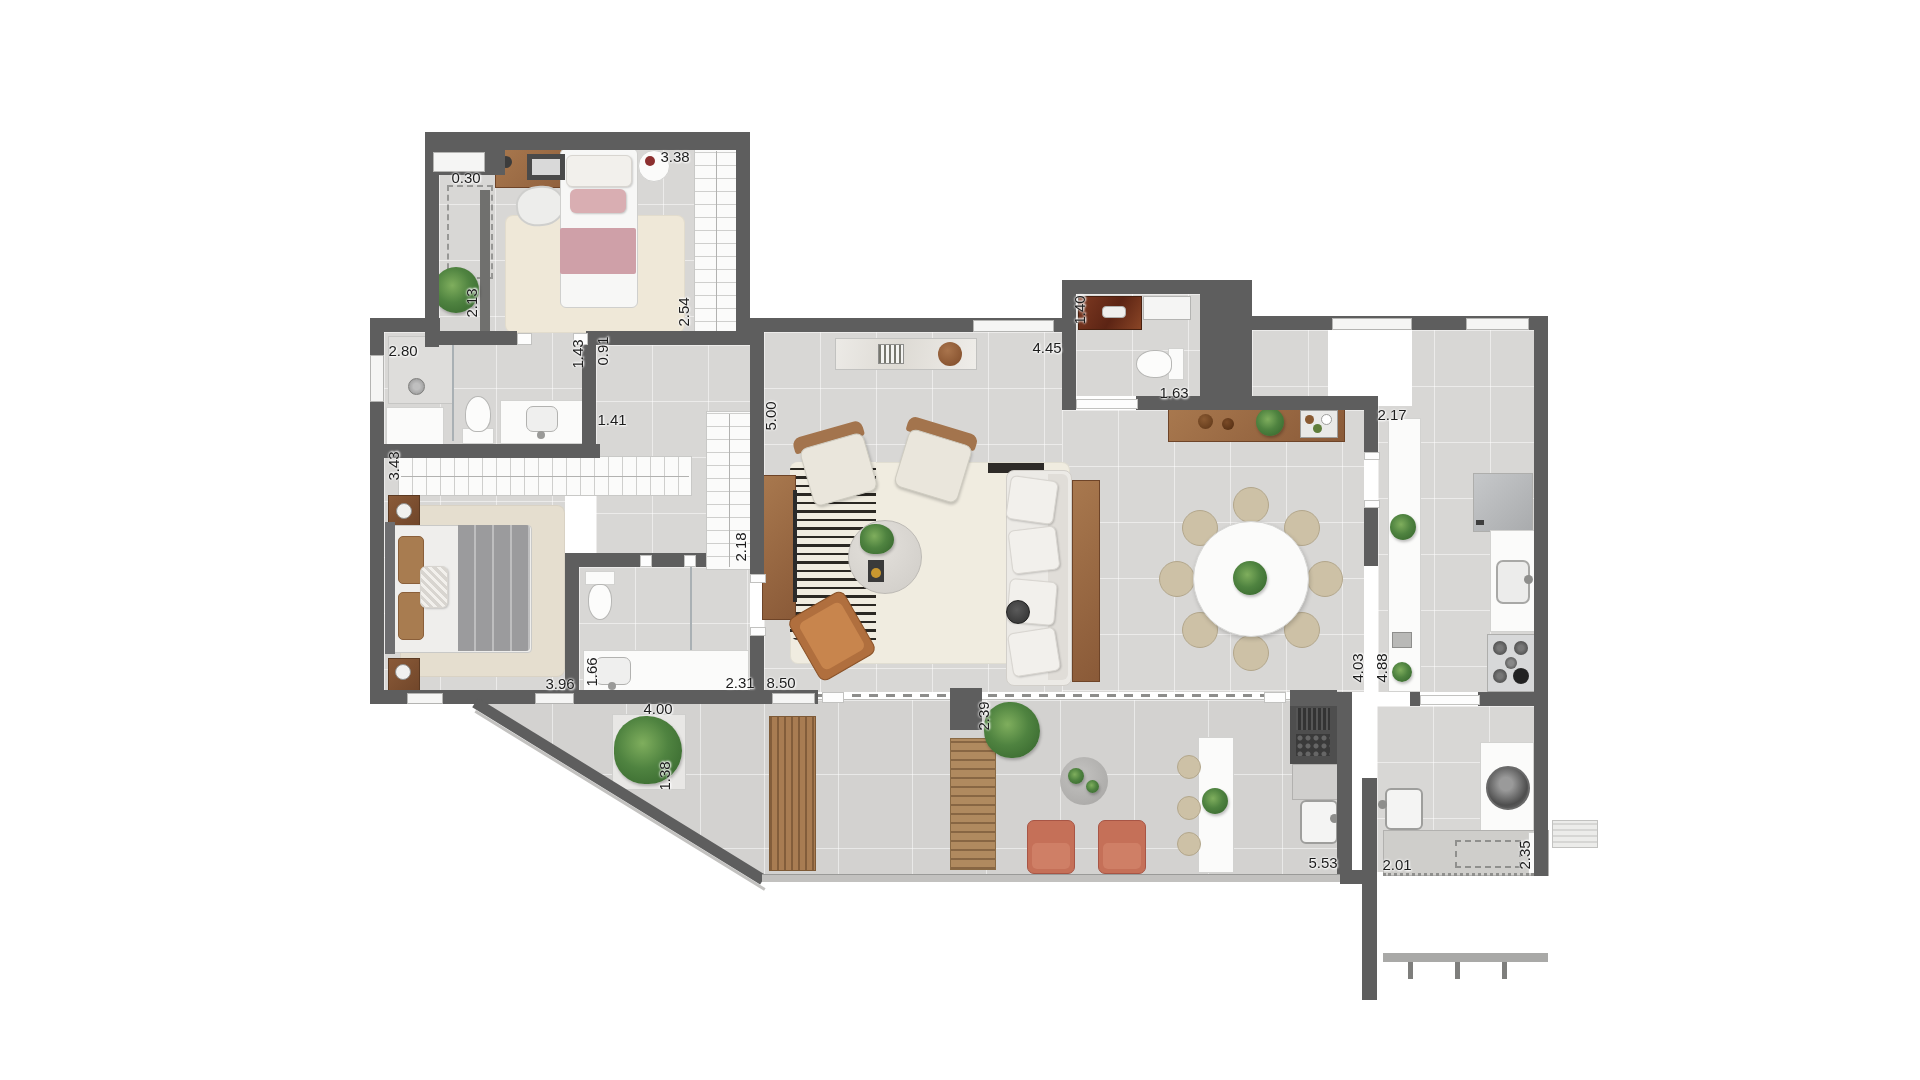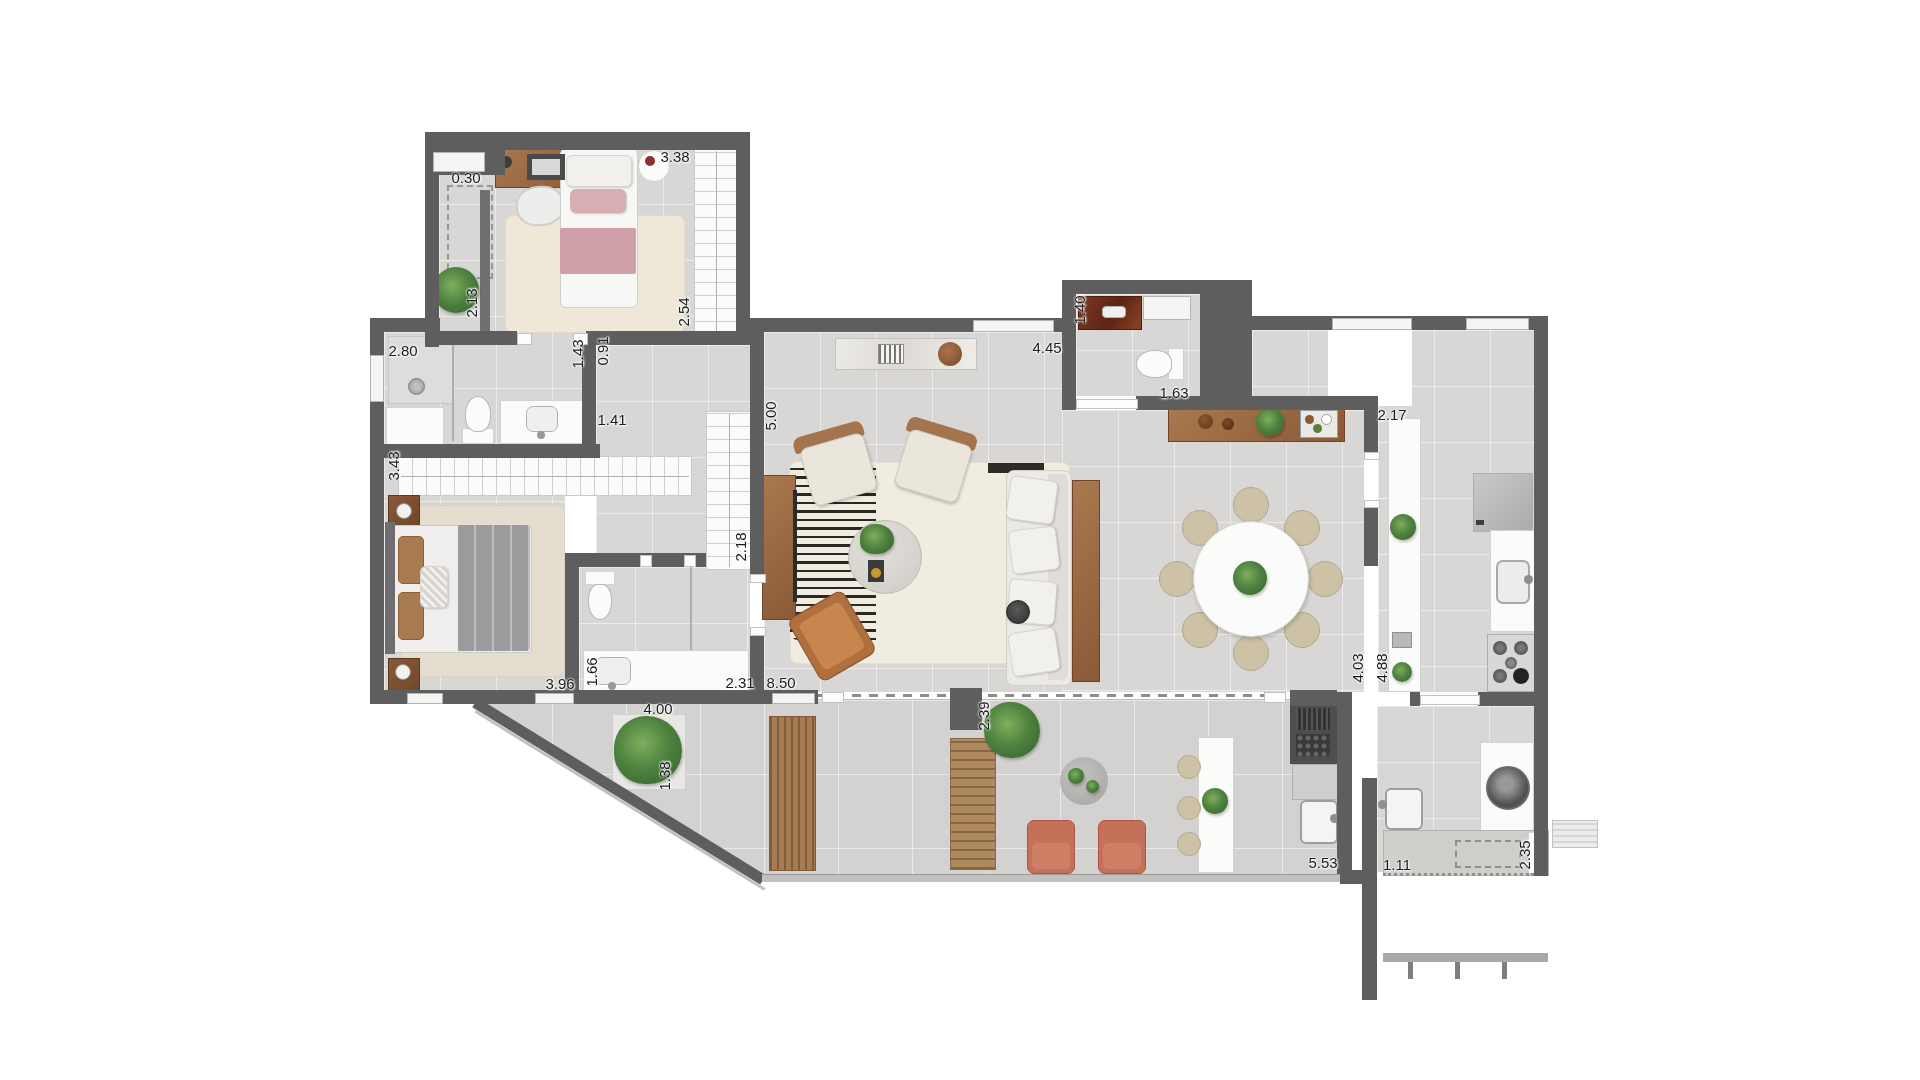--- a/index.html
+++ b/index.html
@@ -334,16 +334,16 @@
       <span class="dim" style="left: 1047px; top: 347px;">4.45</span>
       <span class="dim v" style="left: 1079px; top: 310px;">1.40</span>
       <span class="dim" style="left: 1174px; top: 392px;">1.63</span>
       <span class="dim" style="left: 1392px; top: 414px;">2.17</span>
       <span class="dim v" style="left: 983px; top: 716px;">2.39</span>
       <span class="dim v" style="left: 1357px; top: 668px;">4.03</span>
       <span class="dim v" style="left: 1381px; top: 668px;">4.88</span>
       <span class="dim" style="left: 658px; top: 708px;">4.00</span>
       <span class="dim v" style="left: 664px; top: 776px;">1.38</span>
       <span class="dim" style="left: 1323px; top: 862px;">5.53</span>
-      <span class="dim" style="left: 1397px; top: 864px;">1.11</span>
+      <span class="dim" style="left: 1397px; top: 864px;">2.01</span>
       <span class="dim v" style="left: 1524px; top: 855px;">2.35</span>
     </div>
 </div>
 
 </body></html>

